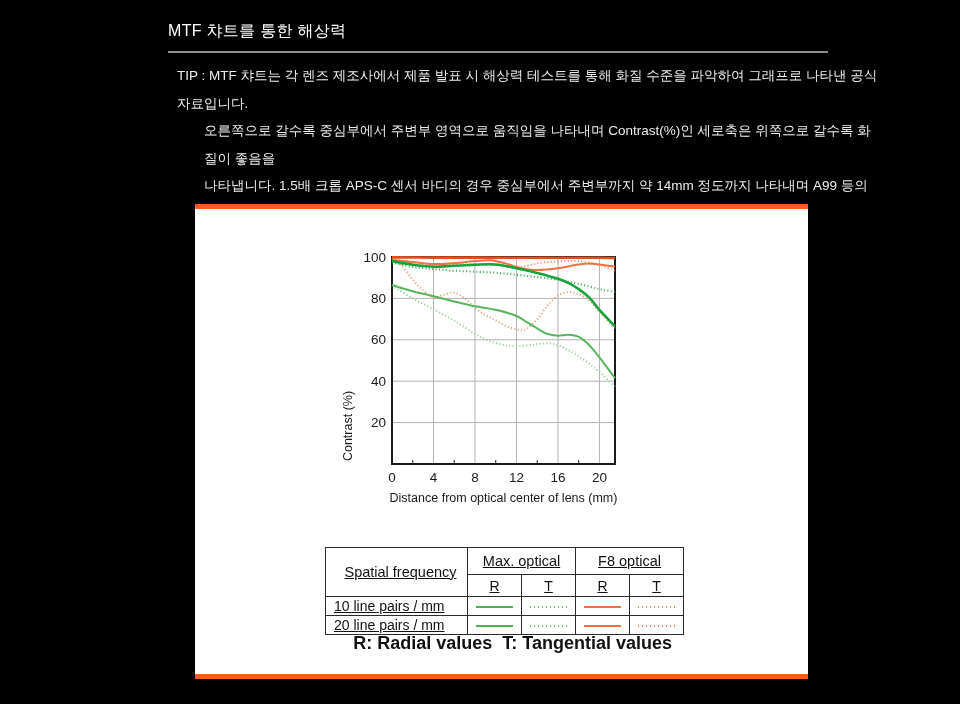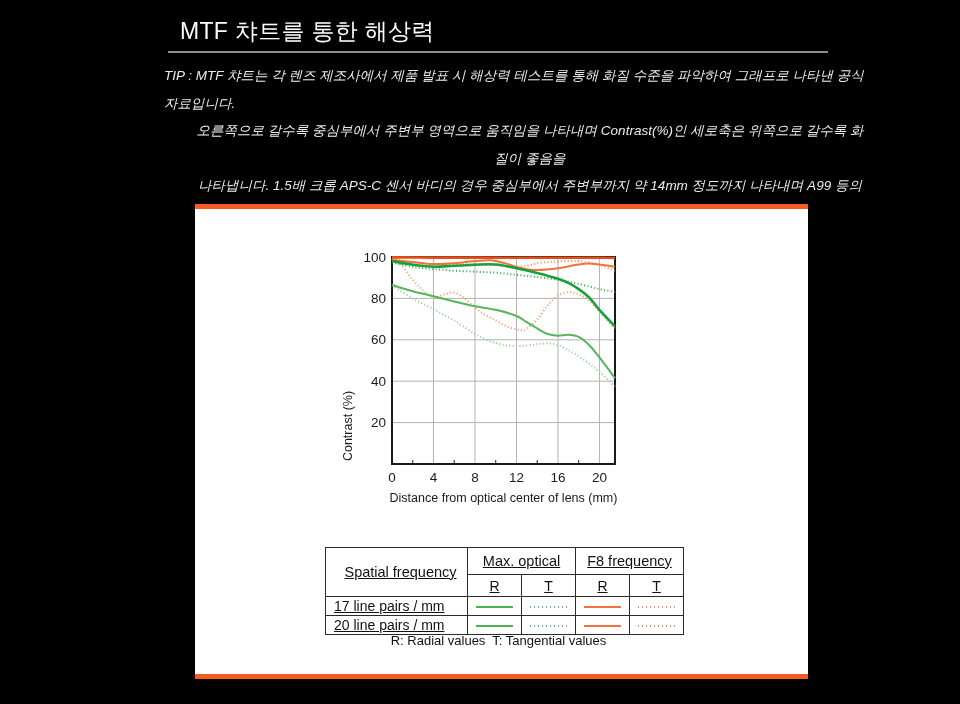--- a/index.html
+++ b/index.html
@@ -5,32 +5,32 @@
   html,body{margin:0;padding:0;}
   body{
     width:960px;height:704px;
     background:#000;
     position:relative;
     overflow:hidden;
     font-family:"Liberation Sans", sans-serif;
   }
   .page-title{
     position:absolute;left:168px;top:15px;
-    color:#fff;font-size:23px;font-weight:500;letter-spacing:.3px;
-    line-height:32px;white-space:nowrap;margin-left:12px;
+    color:#fff;font-size:16px;font-weight:500;letter-spacing:.3px;
+    line-height:32px;white-space:nowrap;
   }
   .title-underline{
     position:absolute;left:168px;top:51px;width:660px;height:2px;
     background:#8d8d8d;
   }
   .tip{
-    position:absolute;left:164px;top:62px;width:705px;
-    color:#ececec;font-size:13.5px;line-height:27.5px;font-style:italic;
+    position:absolute;left:177px;top:62px;width:705px;
+    color:#ececec;font-size:13.5px;line-height:27.5px;
   }
-  .tip .cont{margin-left:27px;text-align:center;}
+  .tip .cont{margin-left:27px;}
   .panel{
     position:absolute;left:195px;top:204px;width:613px;height:465px;
     background:#fff;
     border-top:5px solid #f75b20;
     border-bottom:5px solid #f75b20;
   }
   .chart-svg{position:absolute;left:140px;top:38px;}
   svg text{font-family:"Liberation Sans", sans-serif;}
   .legend-table{
     position:absolute;left:130px;top:338px;
@@ -46,21 +46,21 @@
   }
   .legend-table .c-label{width:133px;text-align:left;padding-left:8px;}
   .legend-table .c-sw{width:53px;text-align:center;}
   .legend-table .hrow1 td{height:26px;text-align:center;font-size:14.5px;}
   .legend-table .hrow2 td{height:21px;text-align:center;}
   .legend-table .drow td{height:18px;}
   .legend-table .spatial{font-size:14.5px;}
   .swatch{display:inline-block;width:37px;height:2px;vertical-align:middle;}
   .legend-footnote{
     position:absolute;left:130px;top:424px;width:347px;
-    text-align:center;color:#111;font-size:13px;
+    text-align:right;color:#111;font-size:18px;font-weight:bold;
   }
 </style>
 </head>
 <body>
 
 <div class="page-title">MTF 챠트를 통한 해상력</div>
 <div class="title-underline"></div>
 
 <div class="tip">
   <div>TIP : MTF 챠트는 각 렌즈 제조사에서 제품 발표 시 해상력 테스트를 통해 화질 수준을 파악하여 그래프로 나타낸 공식 자료입니다.</div>
@@ -115,30 +115,30 @@
       <text x="51" y="14.5" text-anchor="end" font-size="13.5" fill="#1a1a1a">100</text>
       <text x="168.5" y="255" text-anchor="middle" font-size="12.5" fill="#1a1a1a">Distance from optical center of lens (mm)</text>
       <text x="17" y="179" text-anchor="middle" font-size="12.5" fill="#1a1a1a" transform="rotate(-90 17 179)">Contrast (%)</text>
     </svg>
 
   <table class="legend-table">
     <tbody>
         <tr class="hrow1">
       <td class="c-label spatial" rowspan="2">Spatial frequency</td>
       <td colspan="2">Max. optical</td>
-      <td colspan="2">F8 frequency</td>
+      <td colspan="2">F8 optical</td>
     </tr>
     <tr class="hrow2">
       <td class="c-sw">R</td>
       <td class="c-sw">T</td>
       <td class="c-sw">R</td>
       <td class="c-sw">T</td>
     </tr>
     <tr class="drow">
-      <td class="c-label">17 line pairs / mm</td>
+      <td class="c-label">10 line pairs / mm</td>
       <td class="c-sw"><span class="swatch" style="background: rgb(77, 176, 82);"></span></td>
       <td class="c-sw"><span class="swatch" style="background: repeating-linear-gradient(90deg, rgb(102, 187, 106) 0px, rgb(102, 187, 106) 1.5px, transparent 1.5px, transparent 4px);"></span></td>
       <td class="c-sw"><span class="swatch" style="background: rgb(244, 112, 61);"></span></td>
       <td class="c-sw"><span class="swatch" style="background: repeating-linear-gradient(90deg, rgb(244, 135, 92) 0px, rgb(244, 135, 92) 1.5px, transparent 1.5px, transparent 4px);"></span></td>
     </tr>
     <tr class="drow">
       <td class="c-label">20 line pairs / mm</td>
       <td class="c-sw"><span class="swatch" style="background: rgb(77, 176, 82);"></span></td>
       <td class="c-sw"><span class="swatch" style="background: repeating-linear-gradient(90deg, rgb(102, 187, 106) 0px, rgb(102, 187, 106) 1.5px, transparent 1.5px, transparent 4px);"></span></td>
       <td class="c-sw"><span class="swatch" style="background: rgb(244, 112, 61);"></span></td>

